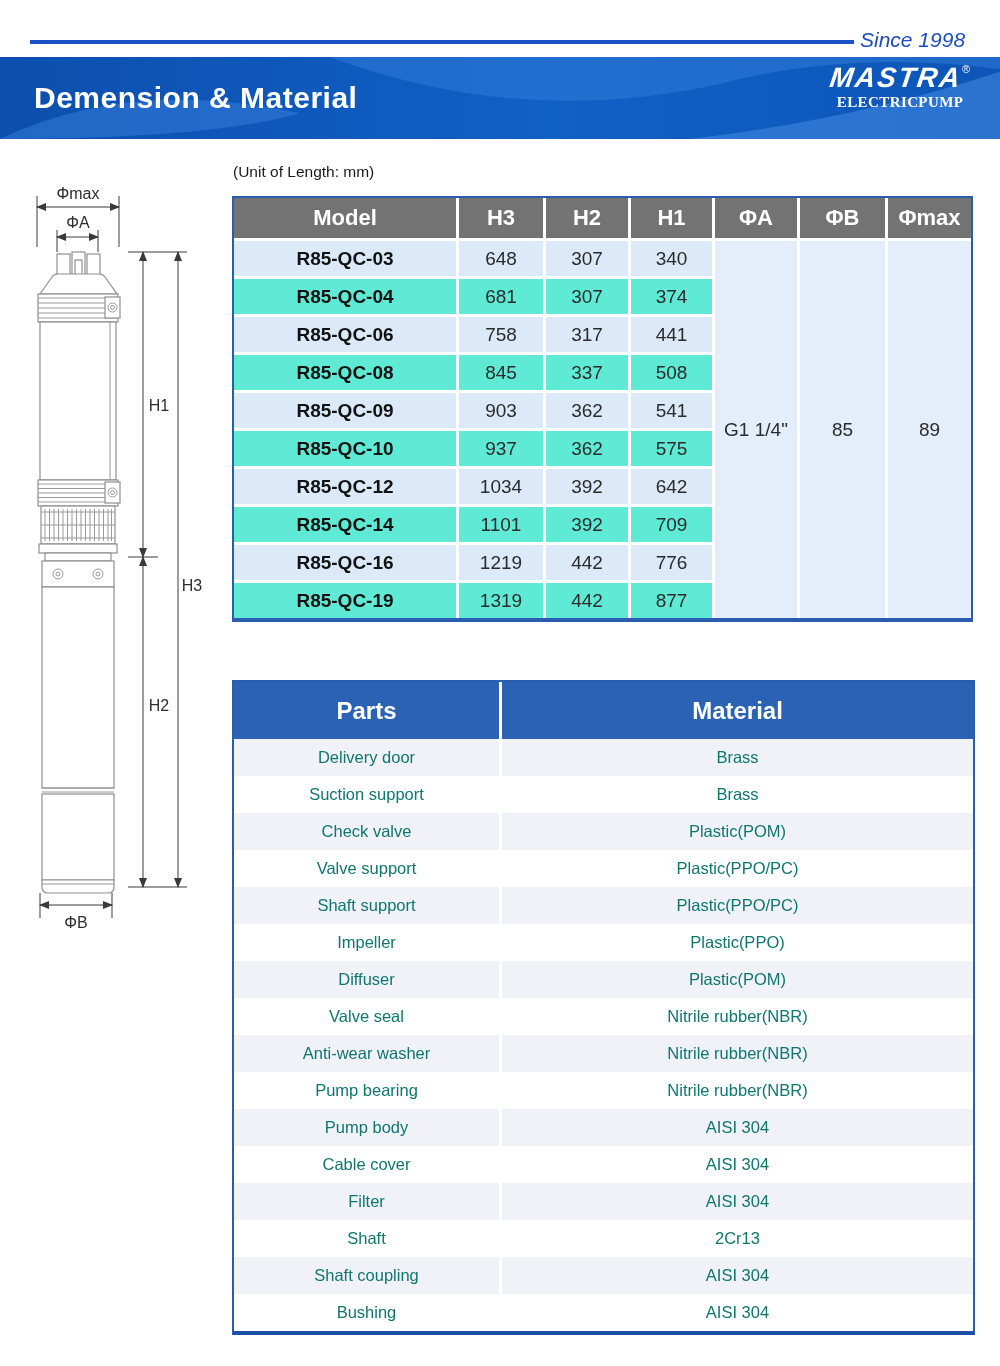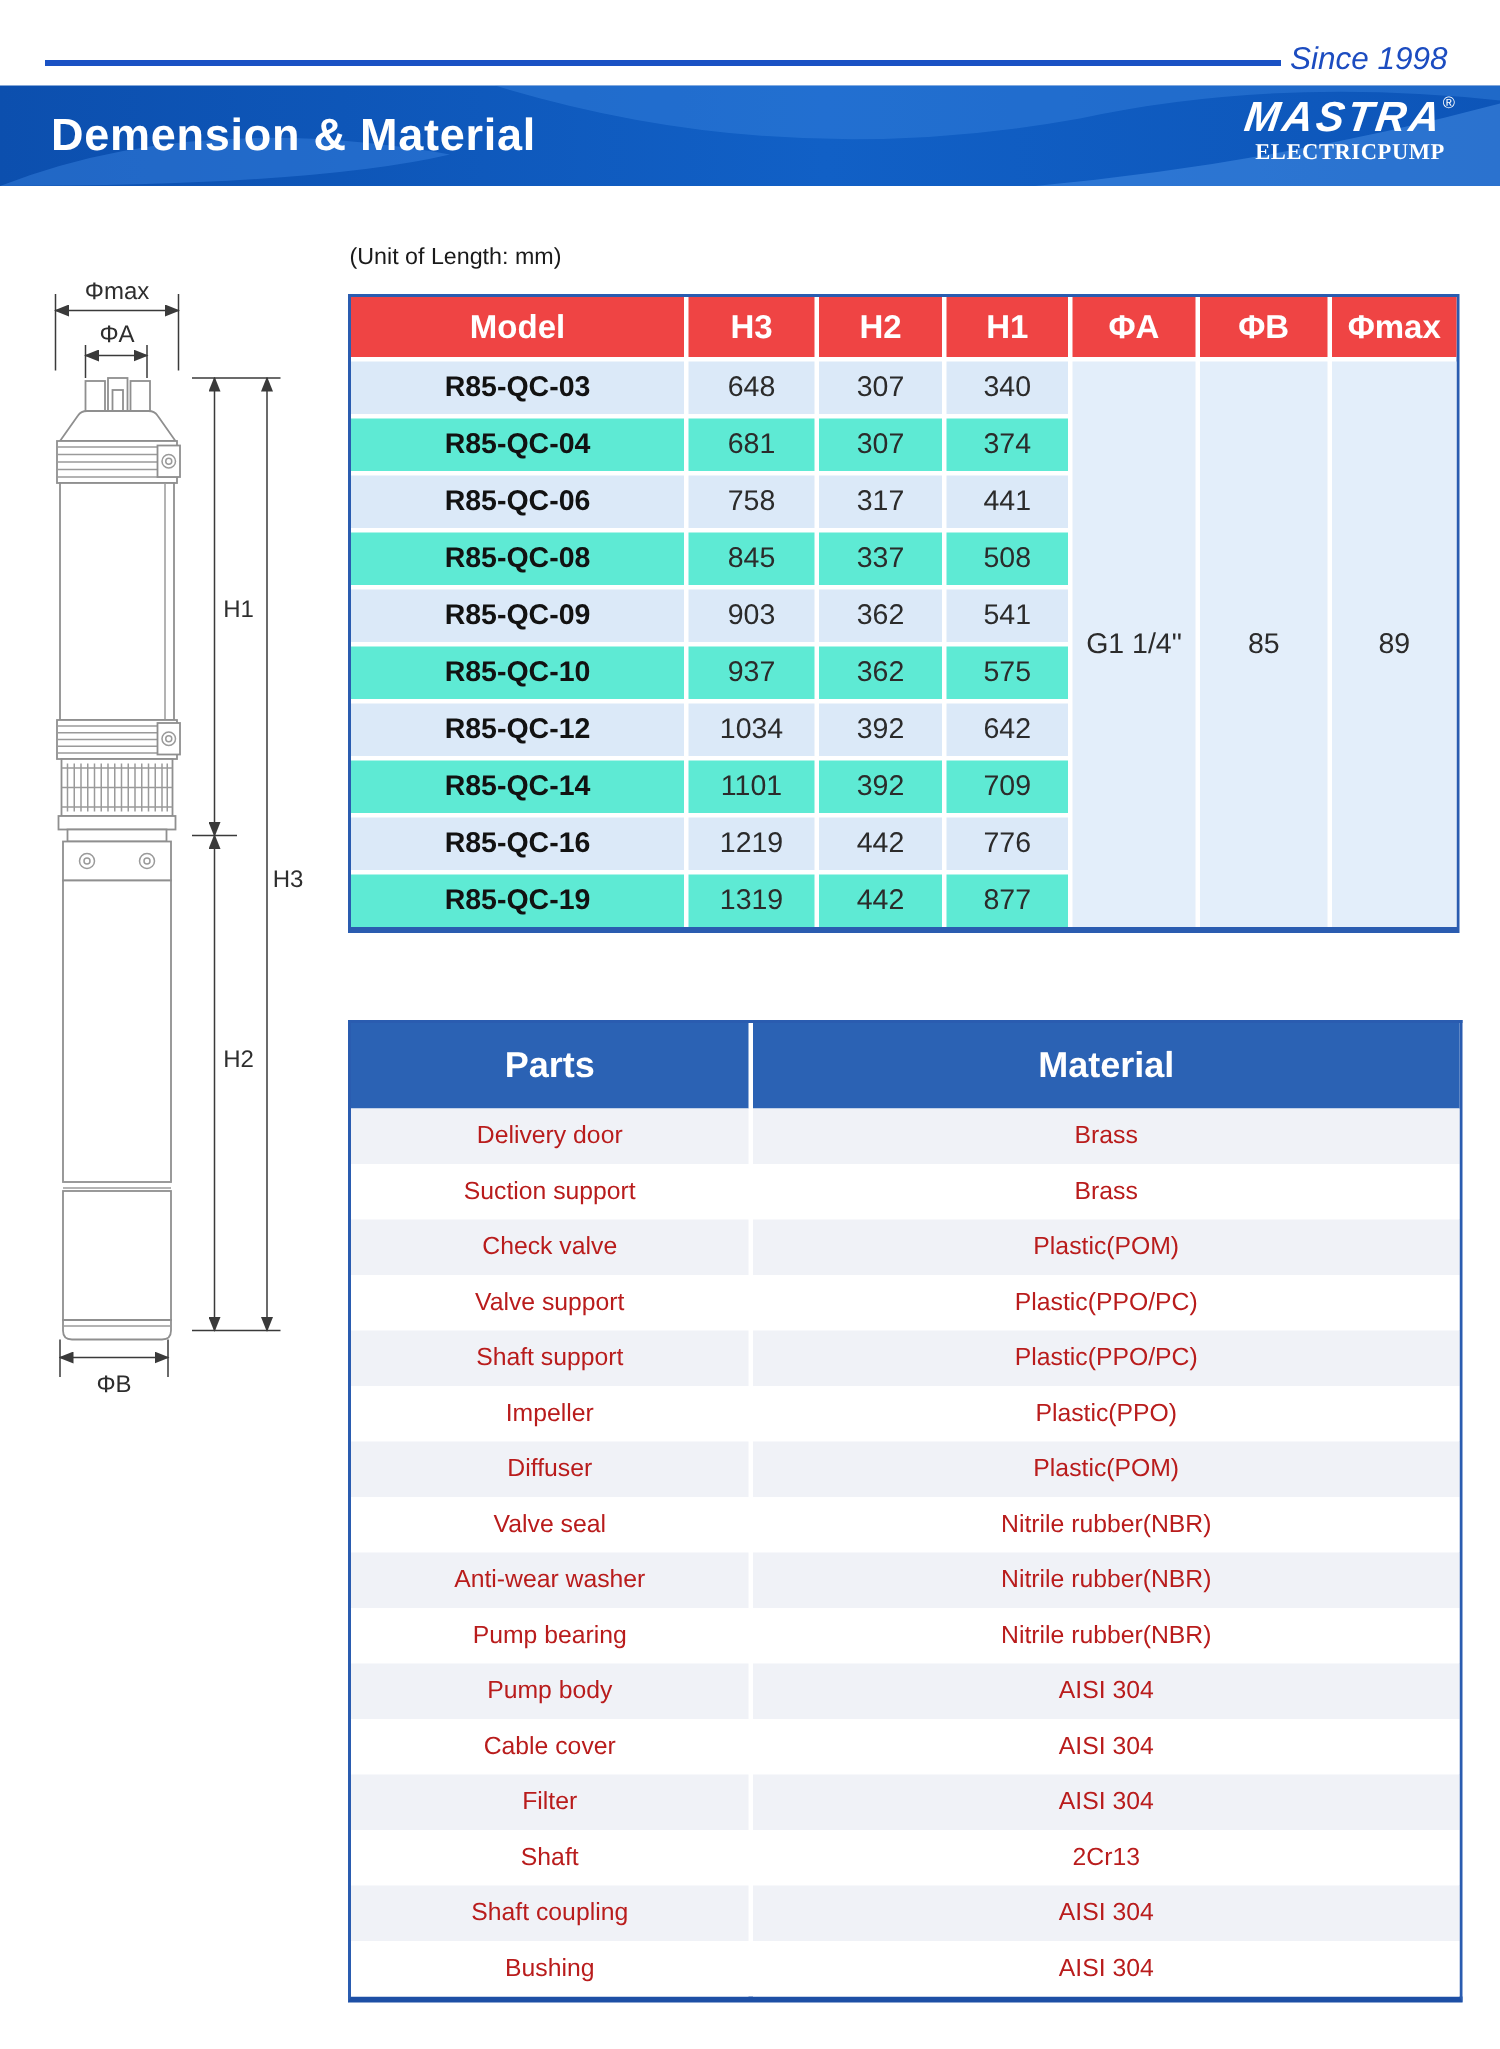--- a/index.html
+++ b/index.html
@@ -3,55 +3,55 @@
 <meta charset="utf-8">
 <style>
   html,body{margin:0;padding:0;background:#fff;}
   .page{position:relative;width:1000px;height:1366px;background:#fff;overflow:hidden;
         font-family:"Liberation Sans",sans-serif;}
   
   .top-rule{position:absolute;left:30px;top:40px;width:824px;height:4px;background:#1a52c4;}
   .since{position:absolute;left:860px;top:28px;font-size:21px;font-weight:normal;
          font-style:italic;color:#1c4cc0;white-space:nowrap;}
   
-  .banner{position:absolute;left:0;top:57px;width:1000px;height:67px;overflow:hidden;
+  .banner{position:absolute;left:0;top:57px;width:1000px;height:82px;overflow:hidden;
           background:linear-gradient(90deg,#0c4fae 0%,#1160c6 55%,#0d55b8 100%);}
   .banner svg.waves{position:absolute;left:0;top:0;width:100%;height:100%;}
   .banner-title{position:absolute;left:34px;top:50%;transform:translateY(-50%);
           color:#fff;font-size:30px;font-weight:bold;letter-spacing:.5px;white-space:nowrap;}
   .logo{position:absolute;right:30px;top:7px;text-align:center;color:#fff;line-height:1;}
   .logo-name{display:inline-block;font-size:28px;font-weight:900;font-style:italic;
           letter-spacing:2px;transform:skewX(-8deg);}
   .logo-reg{font-size:11px;vertical-align:top;font-style:normal;}
   .logo-sub{font-size:15px;font-weight:bold;letter-spacing:.4px;margin-top:3px;font-family:Liberation Serif, serif;}
   
   .unit-note{position:absolute;left:233px;top:163px;font-size:15.5px;color:#1a1a1a;text-align:right;}
   
   .t1{position:absolute;left:232px;top:196px;display:grid;
       grid-template-columns:222px 84px 82px 81px 82px 85px 83px;
       grid-template-rows:40px repeat(10,35px);gap:3px;background:#fff;
       border:2px solid #2a5cb0;border-bottom-width:4px;}
-  .t1 .hc{background:#ef4444;color:#fff;font-weight:bold;font-size:22px;
+  .t1 .hc{background:#737373;color:#fff;font-weight:bold;font-size:22px;
       display:flex;align-items:center;justify-content:center;}
   .t1 .c{display:flex;align-items:center;justify-content:center;font-size:19px;
       color:#2b2b2b;background:#5eead4;}
   .t1 .m{font-weight:bold;color:#121212;}
   .t1 .s{background:#dbe9f8;}
   .t1 .mg{background:#e3eefa;grid-row:2 / span 10;display:flex;align-items:center;
       justify-content:center;font-size:19px;color:#2b2b2b;}
   .t1 .ga{grid-column:5}.t1 .gb{grid-column:6}.t1 .gc{grid-column:7}
   
   .t2{position:absolute;left:232px;top:680px;display:grid;
       grid-template-columns:265px 471px;column-gap:3px;
       grid-template-rows:57px repeat(16,37px);background:#fff;
       border:2px solid #2a5cb0;border-bottom:4px solid #1d4fa5;}
   .t2 .hc{background:#2b62b4;color:#fff;font-size:24px;font-weight:bold;
       display:flex;align-items:center;justify-content:center;}
   .t2 .c{display:flex;align-items:center;justify-content:center;font-size:16.5px;
-      color:#b91c1c;background:#fff;}
+      color:#0f766e;background:#fff;}
   .t2 .s{background:#f0f2f7;}
   
   .diagram{position:absolute;left:18px;top:178px;width:200px;height:755px;}
   .diagram text{font-family:"Liberation Sans",sans-serif;font-size:16px;fill:#2e2e2e;}
   .pump{stroke:#8f8f8f;stroke-width:1.2;fill:#fff;}
   .pumpln{stroke:#9a9a9a;stroke-width:1;fill:none;}
   .dim{stroke:#3a3a3a;stroke-width:1;fill:none;}
 </style>
 </head>
 <body>

